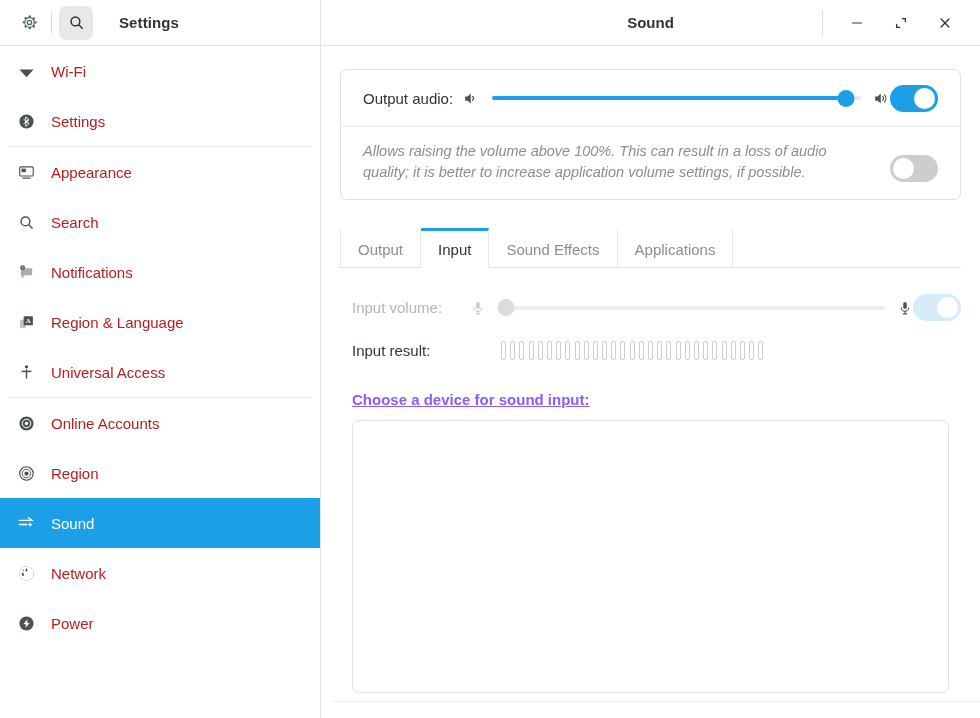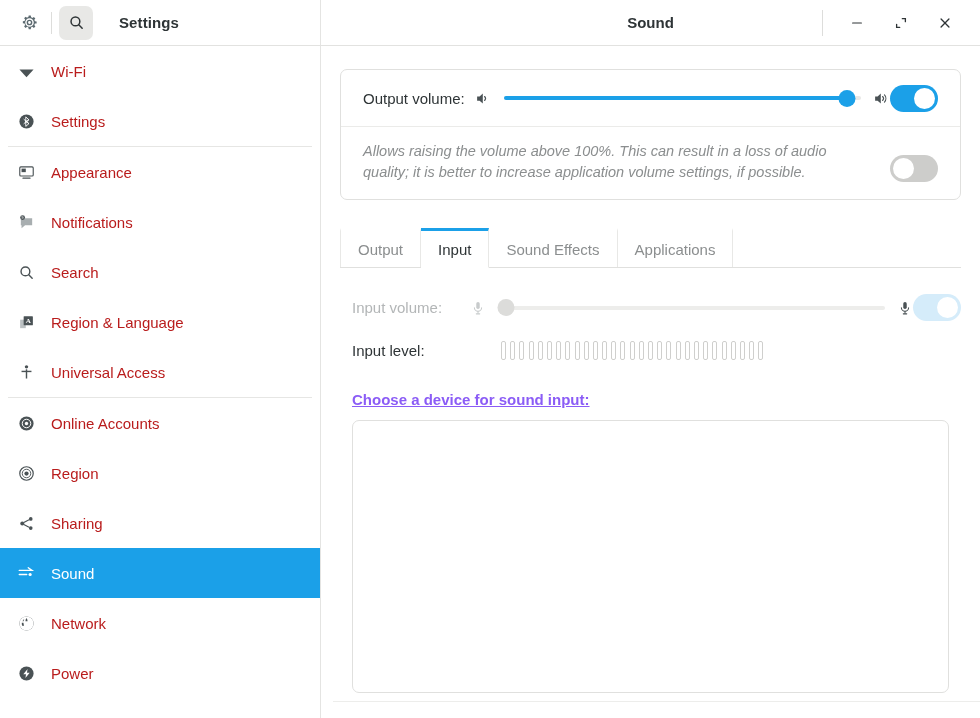--- a/index.html
+++ b/index.html
@@ -431,41 +431,41 @@
             <rect x="2.5" y="4" width="19" height="13" rx="1.5"></rect>
             <rect x="5" y="6.5" width="6" height="5" fill="#4a5255" stroke="none"></rect>
             <line x1="7" y1="20" x2="17" y2="20" stroke-linecap="round"></line>
           </svg>
         </span>
         <span class="sb-lbl">Appearance</span>
       </div>
 
       <div class="sb-item">
         <span class="sb-ico">
+          <svg width="17" height="17" viewBox="0 0 24 24" fill="none" stroke="#4a5255" stroke-width="2">
+            <circle cx="10.5" cy="10.5" r="6.2"></circle>
+            <line x1="15.2" y1="15.2" x2="20" y2="20" stroke-linecap="round"></line>
+          </svg>
+        </span>
+        <span class="sb-lbl">Search</span>
+      </div>
+
+      <div class="sb-item">
+        <span class="sb-ico">
           <svg width="17" height="17" viewBox="0 0 24 24">
             <path d="M4 6h16v10H10l-5 4v-4H4z" fill="#a8aeb0"></path>
             <circle cx="6.5" cy="5" r="3.4" fill="#4a5255"></circle>
             <text x="6.5" y="6.6" font-size="5" fill="#fff" text-anchor="middle" font-family="sans-serif">9</text>
           </svg>
         </span>
         <span class="sb-lbl">Notifications</span>
       </div>
 
       <div class="sb-item">
         <span class="sb-ico">
-          <svg width="17" height="17" viewBox="0 0 24 24" fill="none" stroke="#4a5255" stroke-width="2">
-            <circle cx="10.5" cy="10.5" r="6.2"></circle>
-            <line x1="15.2" y1="15.2" x2="20" y2="20" stroke-linecap="round"></line>
-          </svg>
-        </span>
-        <span class="sb-lbl">Search</span>
-      </div>
-
-      <div class="sb-item">
-        <span class="sb-ico">
           <svg width="17" height="17" viewBox="0 0 24 24">
             <path d="M3 8h8v12H3z" fill="#bcc1c3"></path>
             <rect x="8" y="3" width="13" height="13" rx="1" fill="#4a5255"></rect>
             <text x="14.5" y="13" font-size="10" fill="#fff" text-anchor="middle" font-family="serif" font-weight="bold">A</text>
           </svg>
         </span>
         <span class="sb-lbl">Region &amp; Language</span>
       </div>
 
       <div class="sb-item">
@@ -496,32 +496,20 @@
         <span class="sb-ico">
           <svg width="17" height="17" viewBox="0 0 24 24">
             <circle cx="12" cy="12" r="9.5" fill="none" stroke="#4a5255" stroke-width="1.7"></circle>
             <circle cx="12" cy="12" r="6" fill="none" stroke="#4a5255" stroke-width="1.3"></circle>
             <circle cx="12" cy="12" r="3" fill="#4a5255"></circle>
           </svg>
         </span>
         <span class="sb-lbl">Region</span>
       </div>
 
-      <div class="sb-item">
-        <span class="sb-ico">
-          <svg width="17" height="17" viewBox="0 0 24 24" fill="#4a5255" stroke="#4a5255" stroke-width="1.6">
-            <circle cx="18" cy="5.5" r="2.6" stroke="none"></circle>
-            <circle cx="18" cy="18.5" r="2.6" stroke="none"></circle>
-            <circle cx="6" cy="12" r="2.8" stroke="none"></circle>
-            <line x1="8.2" y1="10.6" x2="15.6" y2="6.6"></line>
-            <line x1="8.2" y1="13.4" x2="15.6" y2="17.4"></line>
-          </svg>
-        </span>
-        <span class="sb-lbl">Sharing</span>
-      </div>
 
       <div class="sb-item selected">
         <span class="sb-ico">
           <svg width="18" height="18" viewBox="0 0 24 24" fill="#ffffff" stroke="#ffffff" stroke-width="1.8" stroke-linecap="round">
             <path d="M3 8.5h17l-5-3.5" fill="none"></path>
             <line x1="3" y1="14" x2="13" y2="14"></line>
             <circle cx="17.5" cy="14" r="2.1" stroke="none"></circle>
           </svg>
         </span>
         <span class="sb-lbl">Sound</span>
@@ -546,21 +534,21 @@
         </span>
         <span class="sb-lbl">Power</span>
       </div>
     </div>
 
     <div class="content">
 
       <div class="card">
 
         <div class="card-row top">
-          <span class="row-label">Output volume:</span>
+          <span class="row-label">Output audio:</span>
           <div class="slider-wrap">
             <span>
               <svg width="17" height="17" viewBox="0 0 24 24" fill="#4a5255">
                 <path d="M3 9h3.5L11 5v14l-4.5-4H3z"></path>
                 <path d="M13.6 9.2a4 4 0 0 1 0 5.6" fill="none" stroke="#4a5255" stroke-width="1.6" stroke-linecap="round"></path>
               </svg>
             </span>
             <div class="slider">
               <div class="track"></div>
               <div class="fill" style="width:96%;"></div>
@@ -623,21 +611,21 @@
                   <rect x="8.6" y="20" width="6.8" height="1.6" rx="0.8"></rect>
                 </svg>
               </span>
             </div>
             <div class="toggle on-disabled">
               <div class="knob"></div>
             </div>
           </div>
 
           <div class="inrow">
-            <span class="inlabel dark">Input level:</span>
+            <span class="inlabel dark">Input result:</span>
             <div class="levelmeter" id="levelmeter">
                 <div class="seg"></div>
                 <div class="seg"></div>
                 <div class="seg"></div>
                 <div class="seg"></div>
                 <div class="seg"></div>
                 <div class="seg"></div>
                 <div class="seg"></div>
                 <div class="seg"></div>
                 <div class="seg"></div>

